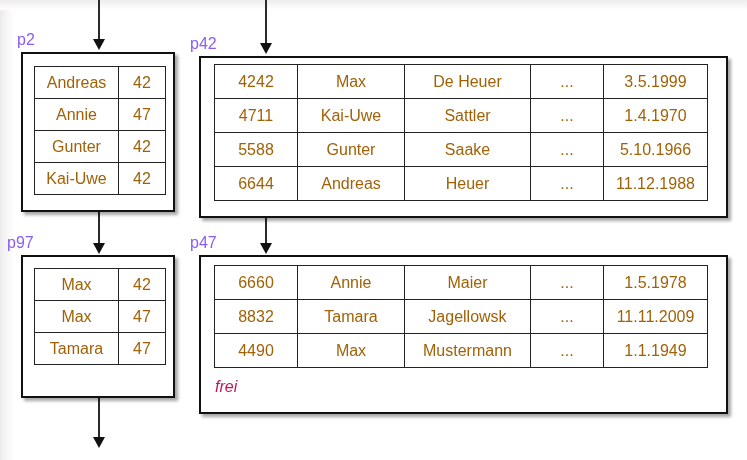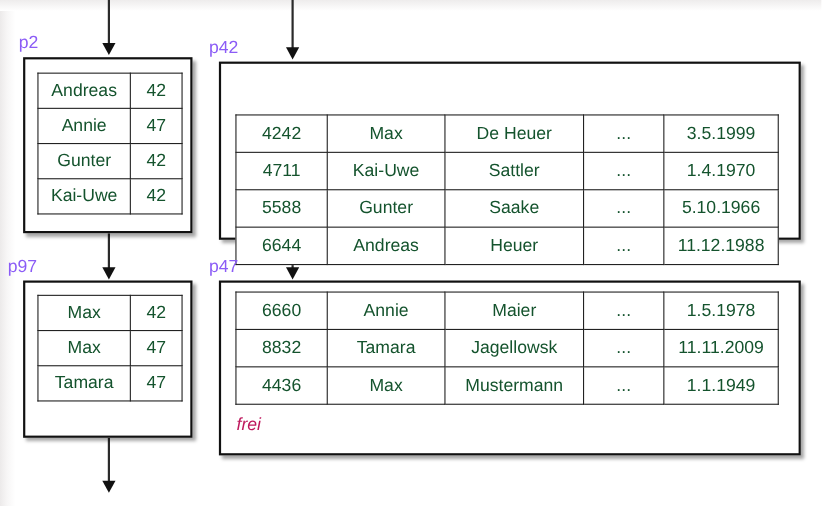--- a/index.html
+++ b/index.html
@@ -52,21 +52,21 @@
     position: absolute;
     border-collapse: collapse;
     background: #ffffff;
     table-layout: fixed;
   }
   .rtable td {
     border: 1px solid #222222;
     text-align: center;
     vertical-align: middle;
     font-size: 16px;
-    color: #14532d;
+    color: #a16207;
     padding: 0;
     white-space: nowrap;
     font-family: "Liberation Sans", sans-serif;
   }
 
   
   .dir-table td.name { width: 83px; height: 31px; }
   .dir-table td.val  { width: 46px; height: 31px; }
 
   
@@ -138,21 +138,21 @@
       </tr>
       <tr>
         <td class="name">Kai-Uwe</td>
         <td class="val">42</td>
       </tr>
     </tbody>
   </table>
 
   <div class="pagelabel" style="left:190px; top:35px;text-align:right;">p42</div>
   <div class="pagebox" style="left:199px; top:56px; width:529px; height:162px;"></div>
-  <table class="rtable data-table" style="left:214px; top:64px;margin-top:40px;">
+  <table class="rtable data-table" style="left:214px; top:64px;">
     <tbody>
       <tr>
         <td class="c-id">4242</td>
         <td class="c-fn">Max</td>
         <td class="c-ln">De Heuer</td>
         <td class="c-dots">...</td>
         <td class="c-dt">3.5.1999</td>
       </tr>
       <tr>
         <td class="c-id">4711</td>
@@ -209,21 +209,21 @@
         <td class="c-dt">1.5.1978</td>
       </tr>
       <tr>
         <td class="c-id">8832</td>
         <td class="c-fn">Tamara</td>
         <td class="c-ln">Jagellowsk</td>
         <td class="c-dots">...</td>
         <td class="c-dt">11.11.2009</td>
       </tr>
       <tr>
-        <td class="c-id">4436</td>
+        <td class="c-id">4490</td>
         <td class="c-fn">Max</td>
         <td class="c-ln">Mustermann</td>
         <td class="c-dots">...</td>
         <td class="c-dt">1.1.1949</td>
       </tr>
     </tbody>
   </table>
   <div class="frei" style="left:215px; top:378px;">frei</div>
 
 </div>

